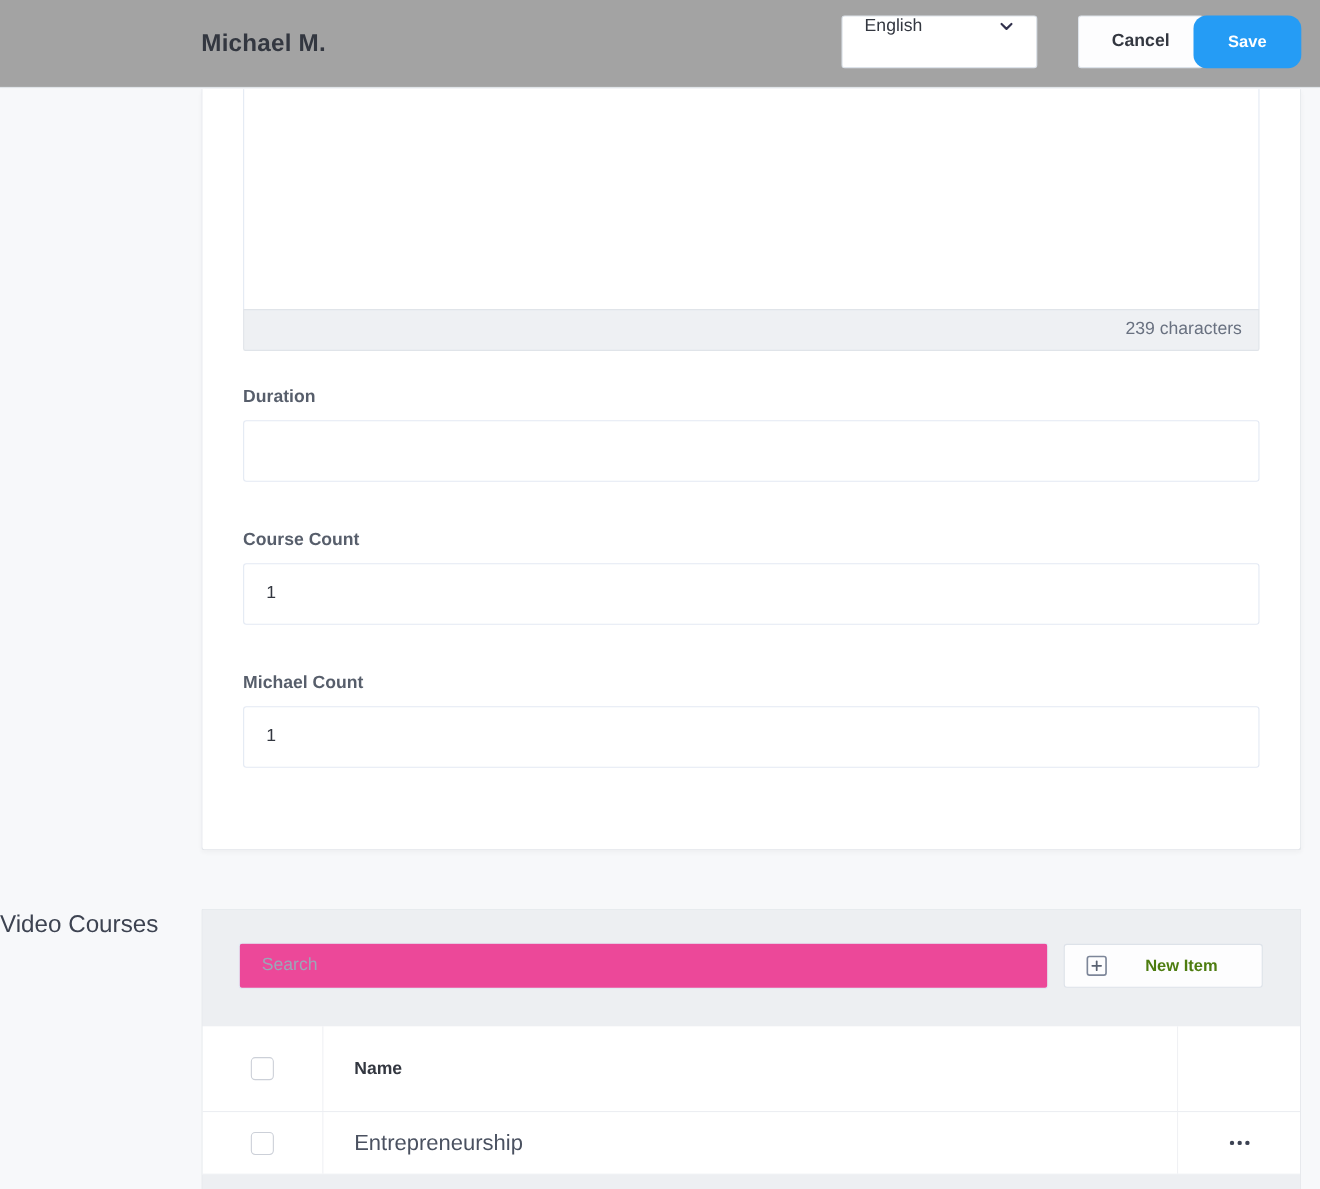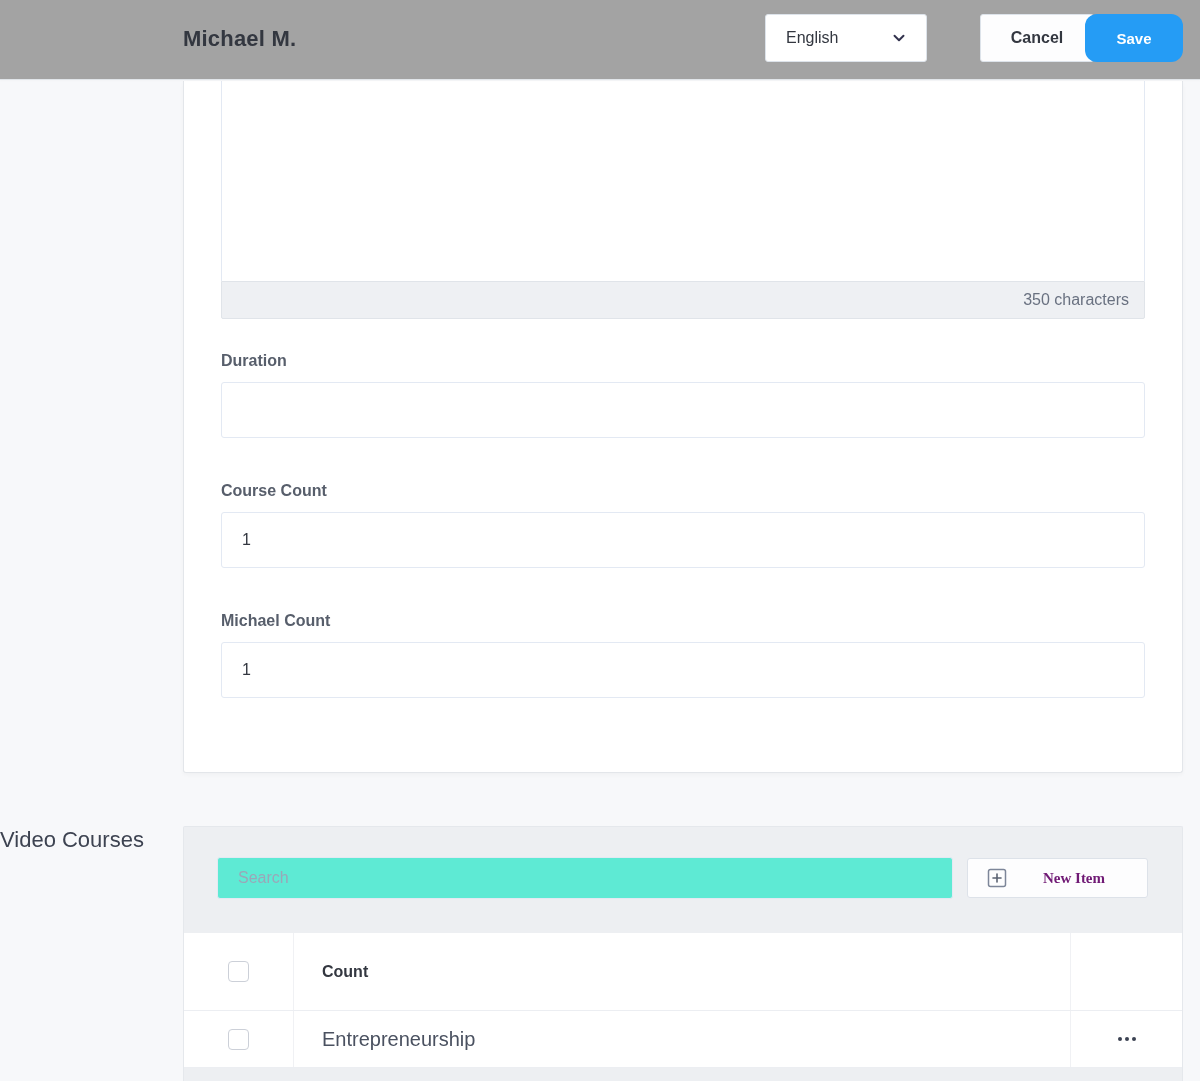--- a/index.html
+++ b/index.html
@@ -10,23 +10,23 @@
   .header {
     position: absolute; left: 0; top: 0; width: 1200px; height: 80px;
     background: #a3a3a3; border-bottom: 1px solid #e1e5e9;
     box-shadow: 0 1px 2px rgba(0,0,0,0.02); z-index: 20;
   }
   .page-title {
     position: absolute; left: 183px; top: 26px;
     font-size: 22px; font-weight: 700; color: #333740; letter-spacing: .2px;
   }
   .lang-select {
-    position: absolute; left: 765px; top: 14px; width: 162px; height: 48px;
+    position: absolute; left: 765px; top: 14px; width: 178px; height: 48px;
     background: #fff; border: 1px solid #dde3ea; border-radius: 3px;
-    display: flex; align-items: center; cursor: pointer;
+    display: flex; cursor: pointer;
   }
   .lang-select .lang-label { padding-left: 20px; font-size: 16px; color: #333740; flex: 1; }
   .lang-select svg { margin-right: 18px; }
   .btn-cancel {
     position: absolute; left: 963px; top: 14px; width: 114px; height: 48px;
     background: #fdfdfe; border: 1px solid #dde3ea; border-radius: 3px;
     font-size: 16px; font-weight: 700; color: #333740; cursor: pointer; margin-left: 17px;
   }
   .btn-save {
     position: absolute; left: 1085px; top: 14px; width: 98px; height: 48px;
@@ -69,33 +69,32 @@
     position: absolute; left: 0; top: 827px;
     font-size: 22px; font-weight: 500; color: #3d4351;
   }
   .relation-card {
     position: absolute; left: 183px; top: 826px; width: 1000px; height: 255px;
     background: #edeff2; border: 1px solid #e5e8ec; border-bottom: none;
     border-radius: 2px 2px 0 0; overflow: hidden;
   }
   .search-input {
     position: absolute; left: 33px; top: 30px; width: 736px; height: 42px;
-    border: 1px solid #e3e9f3; border-radius: 3px; background: #5eead4;
+    border: 1px solid #e3e9f3; border-radius: 3px; background: #ec4899;
     font-size: 16px; color: #333740; padding: 0 20px; outline: none;
   }
   .search-input::placeholder { color: #9aa7b8; }
   .btn-new-item {
     position: absolute; left: 783px; top: 31px; width: 181px; height: 40px;
     background: #fdfdfe; border: 1px solid #dde2e9; border-radius: 3px;
     display: flex; align-items: center; padding-left: 17px; cursor: pointer;
   }
   .btn-new-item .new-item-label {
-    flex: 1; text-align: center; font-size: 15px; font-weight: 700; color: #701a75;
+    flex: 1; text-align: center; font-size: 15px; font-weight: 700; color: #4d7c0f;
     padding-right: 8px;
-    font-family: Liberation Serif, serif;
   }
 
   .courses-table { position: absolute; left: 0; top: 106px; width: 100%; background: #fff; }
   .t-row { display: grid; grid-template-columns: 110px 1fr 111px; }
   .t-row.head { height: 78px; border-bottom: 1px solid #eceef2; }
   .t-row.body { height: 57px; border-bottom: 1px solid #eceef2; }
   .t-cell { display: flex; align-items: center; }
   .t-cell.check { justify-content: center; border-right: 1px solid #f0f1f4; }
   .t-cell.name { padding-left: 28px; border-right: 1px solid #f0f1f4; }
   .t-cell.actions { justify-content: center; }
@@ -127,21 +126,21 @@
   </div>
 
   <button class="btn-cancel">Cancel</button>
   <button class="btn-save">Save</button>
 </header>
 
 <section class="form-card">
 
   <div class="wysiwyg">
     <textarea value="" style=""></textarea>
-    <div class="char-footer">350 characters</div>
+    <div class="char-footer">239 characters</div>
   </div>
 
   <div class="field first">
     <label>Duration</label>
     <input type="text" value="" style="">
   </div>
 
   <div class="field">
     <label>Course Count</label>
     <input type="text" value="1" style="">
@@ -166,21 +165,21 @@
       <line x1="8" y1="12" x2="16" y2="12" stroke="#5a6272" stroke-width="1.6" stroke-linecap="round"></line>
     </svg>
     <span class="new-item-label">New Item</span>
   </button>
 
   <div class="courses-table">
     <div class="t-row head">
       <div class="t-cell check">
         <input type="checkbox" style="">
       </div>
-      <div class="t-cell name">Count</div>
+      <div class="t-cell name">Name</div>
       <div class="t-cell actions"></div>
     </div>
 
     <div class="t-row body">
       <div class="t-cell check">
         <input type="checkbox" style="">
       </div>
       <div class="t-cell name">Entrepreneurship</div>
       <div class="t-cell actions">
         <button class="ellipsis-btn">

